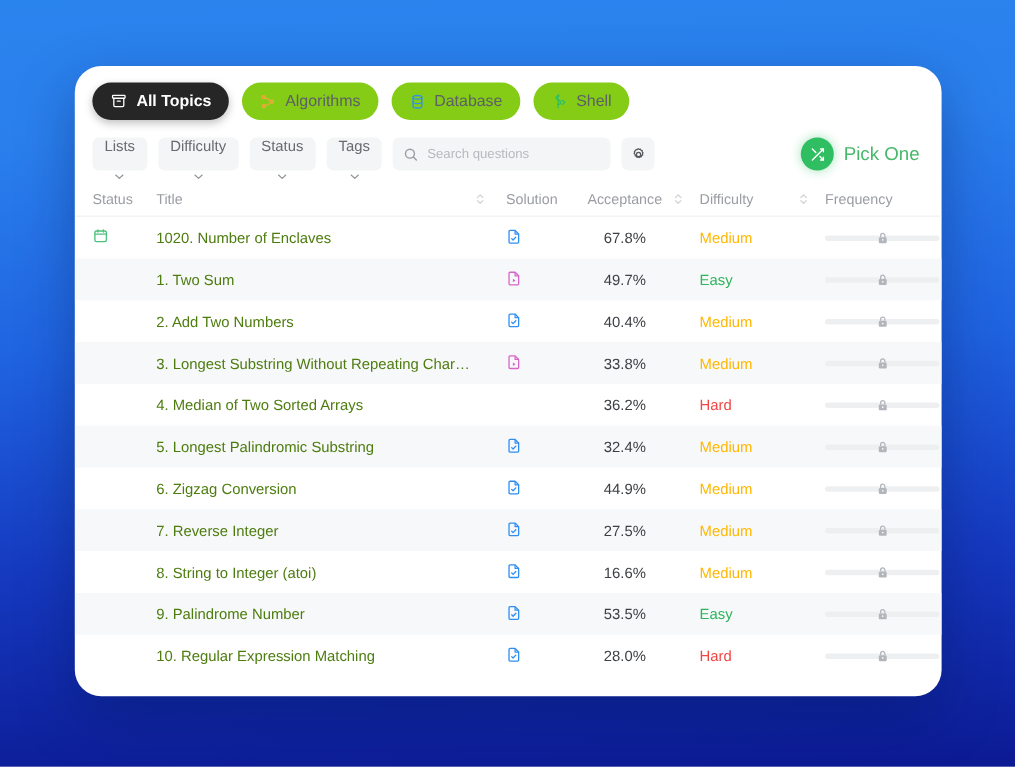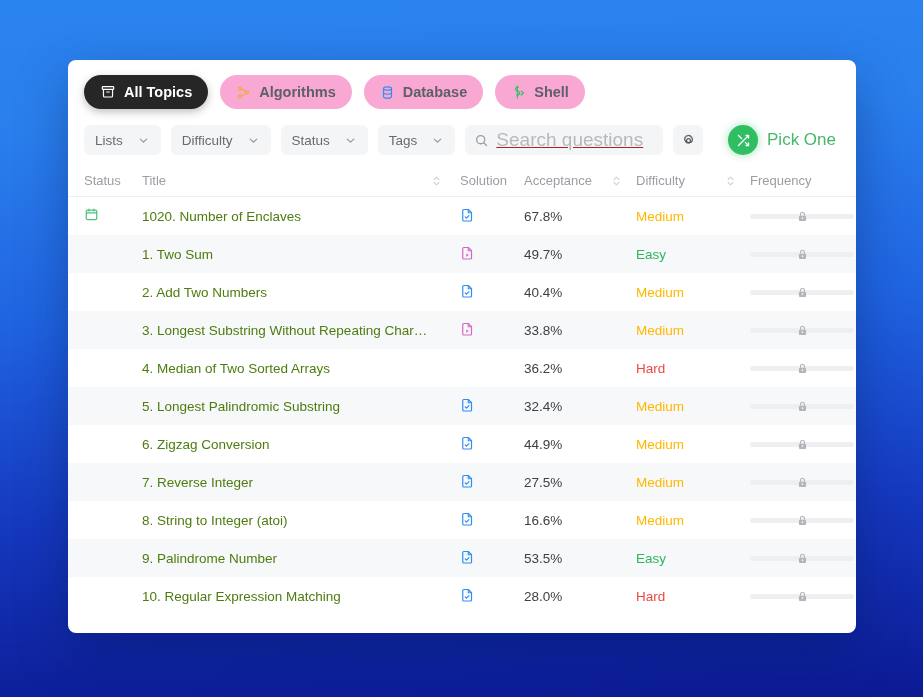--- a/index.html
+++ b/index.html
@@ -11,45 +11,44 @@
   body {
     background: linear-gradient(178deg, #2a84ee 0%, #2a7fed 18%, #1f63e0 45%, #1539bf 72%, #0c1a93 100%);
     position: relative;
   }
   
   #card {
     position: absolute;
     left: 68px; top: 60px;
     width: 788px; height: 573px;
     background: #ffffff;
-    border-radius: 8px;
+    border-radius: 24px;
     box-shadow: 0 18px 50px rgba(3, 20, 80, .35);
     overflow: hidden;
   }
 
   
   #topic-tabs {
     display: flex;
     align-items: center;
     gap: 12px;
     padding: 15px 16px 6px 16px;
   }
   .topic-tab {
     display: flex;
     align-items: center;
     gap: 8px;
     height: 34px;
     padding: 0 16px;
     border-radius: 18px;
-    background: #f9a8d4;
+    background: #84cc16;
     color: #5d6066;
     font-size: 14.5px;
     white-space: nowrap;
     cursor: pointer;
-    font-weight: bold;
   }
   .topic-tab.active {
     background: #262626;
     color: #ffffff;
     font-weight: 600;
     box-shadow: 0 3px 8px rgba(0,0,0,.25);
   }
   .topic-tab .ticon { display: flex; align-items: center; }
 
   
@@ -64,41 +63,41 @@
     align-items: center;
     justify-content: space-between;
     gap: 14px;
     height: 30px;
     padding: 0 11px;
     border-radius: 6px;
     background: #f4f5f6;
     color: #676a70;
     font-size: 13.5px;
     cursor: pointer;
+    flex-direction: column;
   }
   .chev { color: #8e9197; display:flex; }
   #search-box {
     display: flex;
     align-items: center;
     gap: 8px;
     height: 30px;
     flex: 0 0 198px;
     padding: 0 10px;
     border-radius: 6px;
     background: #f4f5f6;
   }
   #search-input {
     border: none;
     outline: none;
     background: transparent;
     font-family: "Liberation Sans", sans-serif;
-    font-size: 19px;
-    color: #b91c1c;
+    font-size: 12px;
+    color: #a21caf;
     width: 100%;
-    text-decoration: underline;
   }
   #search-input::placeholder { color: #b6b9be; }
   #gear-button {
     width: 30px; height: 30px;
     border-radius: 6px;
     background: #f4f5f6;
     display: flex; align-items: center; justify-content: center;
     cursor: pointer;
   }
   #pick-one {
@@ -130,21 +129,21 @@
     color: #9a9da3;
     font-size: 13px;
     height: 32px;
     border-bottom: 1px solid #efeff1;
   }
   .body-row.alt { background: #f7f8f9; }
   .c-status   { width: 74px; padding-left: 16px; display:flex; align-items:center; }
   .c-title    { width: 290px; color: #4d7c0f; white-space: nowrap; overflow: hidden; text-overflow: ellipsis; }
   .c-sortA    { width: 22px; display:flex; align-items:center; justify-content:flex-start; }
   .c-solution { width: 70px; display:flex; align-items:center; justify-content:flex-start; padding-left: 6px; text-align: center;}
-  .c-accept   { width: 88px; color: #3d4045; }
+  .c-accept   { width: 88px; color: #3d4045; text-align: center; }
   .c-sortB    { width: 24px; display:flex; align-items:center; }
   .c-diff     { width: 90px; }
   .c-sortC    { width: 24px; display:flex; align-items:center; }
   .c-freq     { flex: 1; display: flex; align-items: center; }
   #head-row .c-title, #head-row .c-accept, #head-row .c-diff { color:#9a9da3; }
 
   .diff-easy   { color: #2db55d; }
   .diff-medium { color: #ffb800; }
   .diff-hard   { color: #ef4743; }
 

